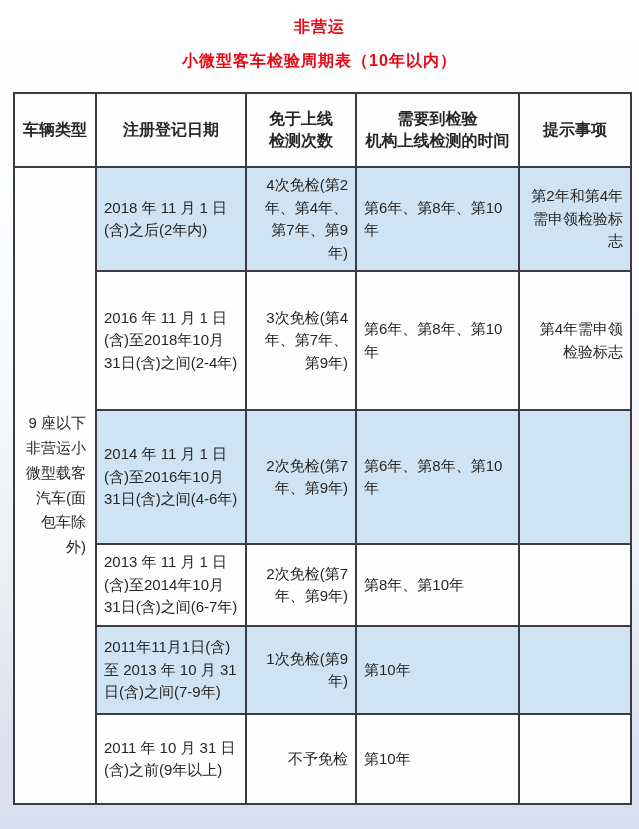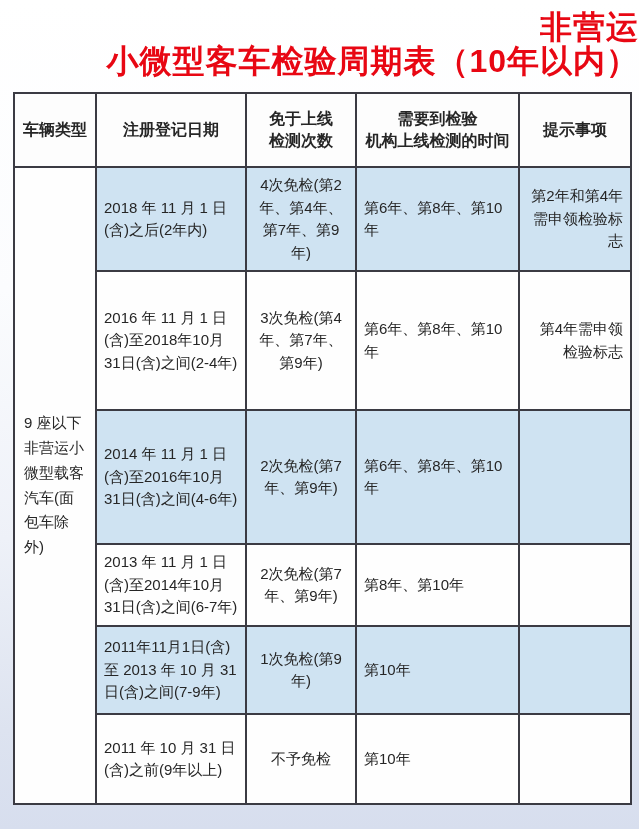--- a/index.html
+++ b/index.html
@@ -4,21 +4,21 @@
 <style>
   html,body{margin:0;padding:0;}
   body{
     width:639px;height:829px;overflow:hidden;position:relative;
     font-family:"Liberation Sans","DejaVu Sans",sans-serif;
     background:linear-gradient(180deg,#ffffff 0%,#fbfcfe 35%,#eef1f8 65%,#dde3f0 88%,#d7deee 100%);
   }
   .page{position:absolute;inset:0;}
   
   .title-block{position:absolute;top:0;left:0;width:639px;height:92px;text-align:center;padding-top:10px;box-sizing:border-box;}
-  .title-line{font-weight:bold;font-size:32px;line-height:34px;letter-spacing:1px;color:#e80713;text-align:right;}
+  .title-line{font-weight:bold;font-size:16px;line-height:34px;letter-spacing:1px;color:#e80713;}
   
   .wm-layer{position:absolute;inset:0;pointer-events:none;}
   .wm-char{position:absolute;font-family:"Liberation Serif","DejaVu Serif",serif;font-weight:bold;
     color:#2f5a96;opacity:0.16;filter:blur(2px);transform:rotate(-4deg);}
   .wm1{left:105px;top:392px;font-size:112px;}
   .wm2{left:320px;top:398px;font-size:108px;}
   .wm3{left:492px;top:388px;font-size:118px;}
   .wm-blob{position:absolute;border-radius:50%;background:#ef8f87;filter:blur(7px);opacity:0.45;}
   .b1{left:130px;top:362px;width:66px;height:26px;}
   .b2{left:405px;top:358px;width:78px;height:28px;}
@@ -27,23 +27,23 @@
   .b5{left:555px;top:503px;width:52px;height:24px;}
   .b6{left:215px;top:535px;width:44px;height:20px;opacity:.3;}
   .b7{left:415px;top:728px;width:44px;height:16px;opacity:.25;}
   
   table{position:absolute;left:13px;top:92px;width:617px;border-collapse:collapse;table-layout:fixed;border-radius:16px;}
   th,td{border:2px solid #3b3b43;vertical-align:middle;color:#262626;box-sizing:border-box;}
   th{background:#fdfdfd;font-size:16px;font-weight:bold;white-space:pre-line;text-align:center;line-height:1.35;height:74px;padding:2px 3px;}
   td{font-size:15px;line-height:1.5;padding:4px 7px;}
   tr.hl td{background:#cfe3f2;}
   tr.plain td{background:#fefefe;}
-  td.vehicle{background:#fefefe !important;text-align:left;padding:4px 9px;line-height:1.65;}
+  td.vehicle{background:#fefefe !important;text-align:right;padding:4px 9px;line-height:1.65;}
   td.c2{text-align:left;}
-  td.c3{text-align:center;}
+  td.c3{text-align:right;}
   td.c4{text-align:left;}
   td.c5{text-align:right;}
   tbody tr:nth-child(1){height:104px;}
   tbody tr:nth-child(2){height:139px;}
   tbody tr:nth-child(3){height:134px;}
   tbody tr:nth-child(4){height:82px;}
   tbody tr:nth-child(5){height:88px;padding-left:25px;}
   tbody tr:nth-child(6){height:90px;}
 </style>
 </head>

